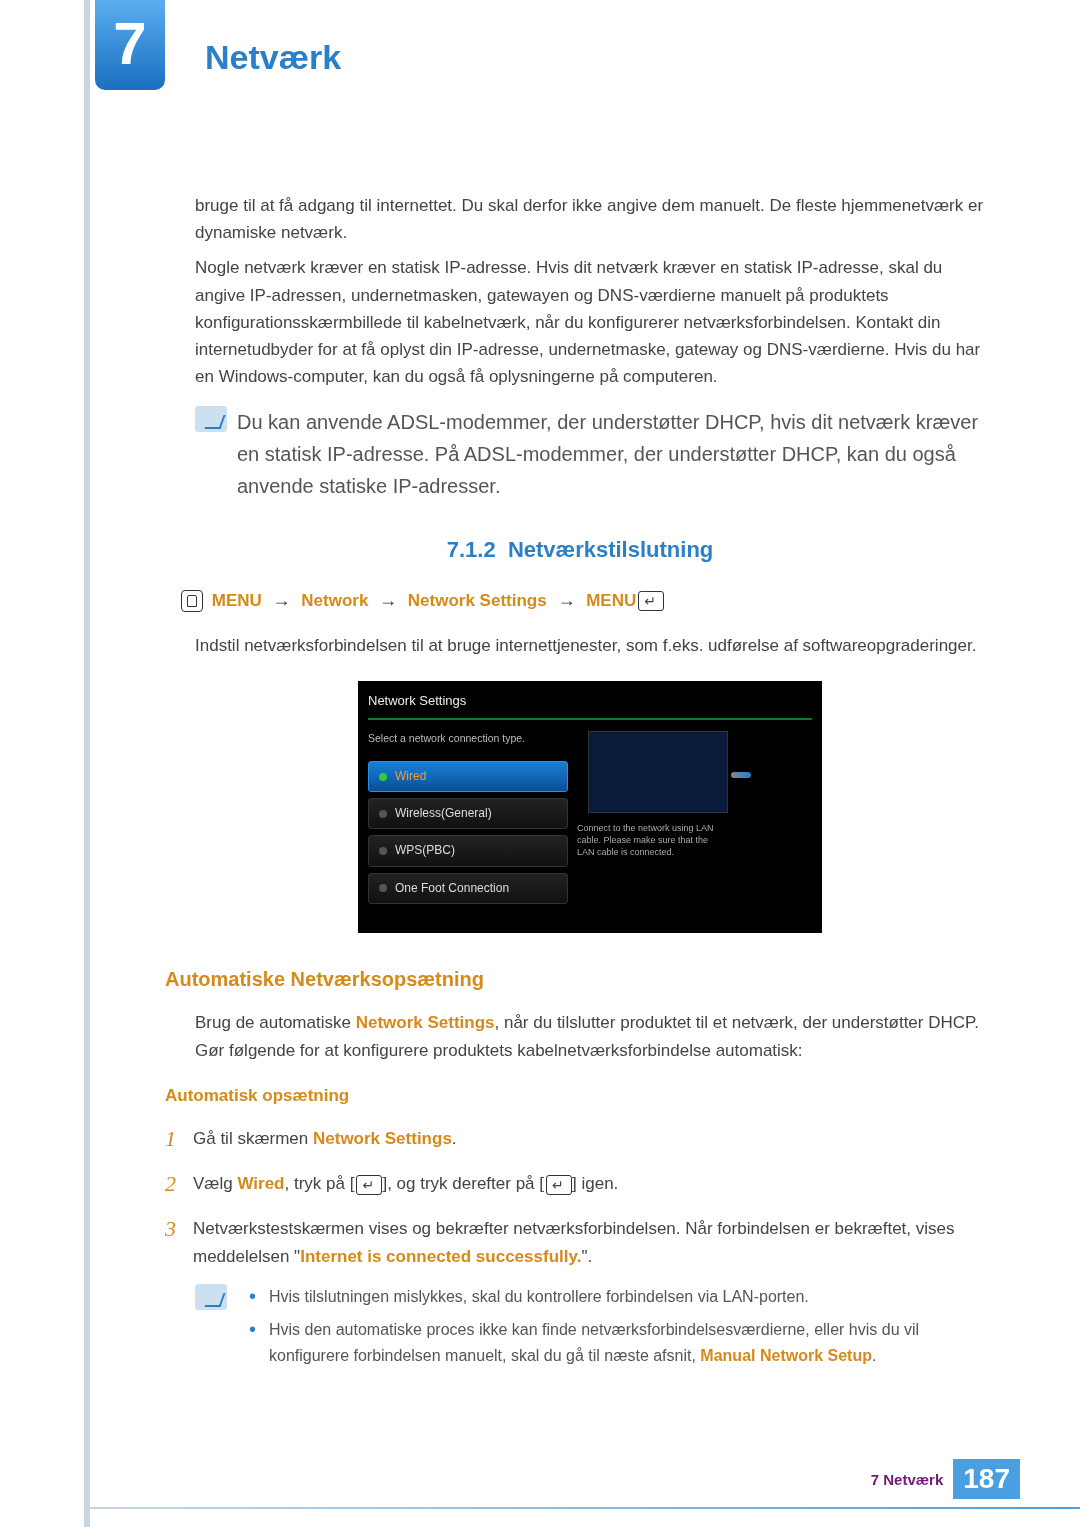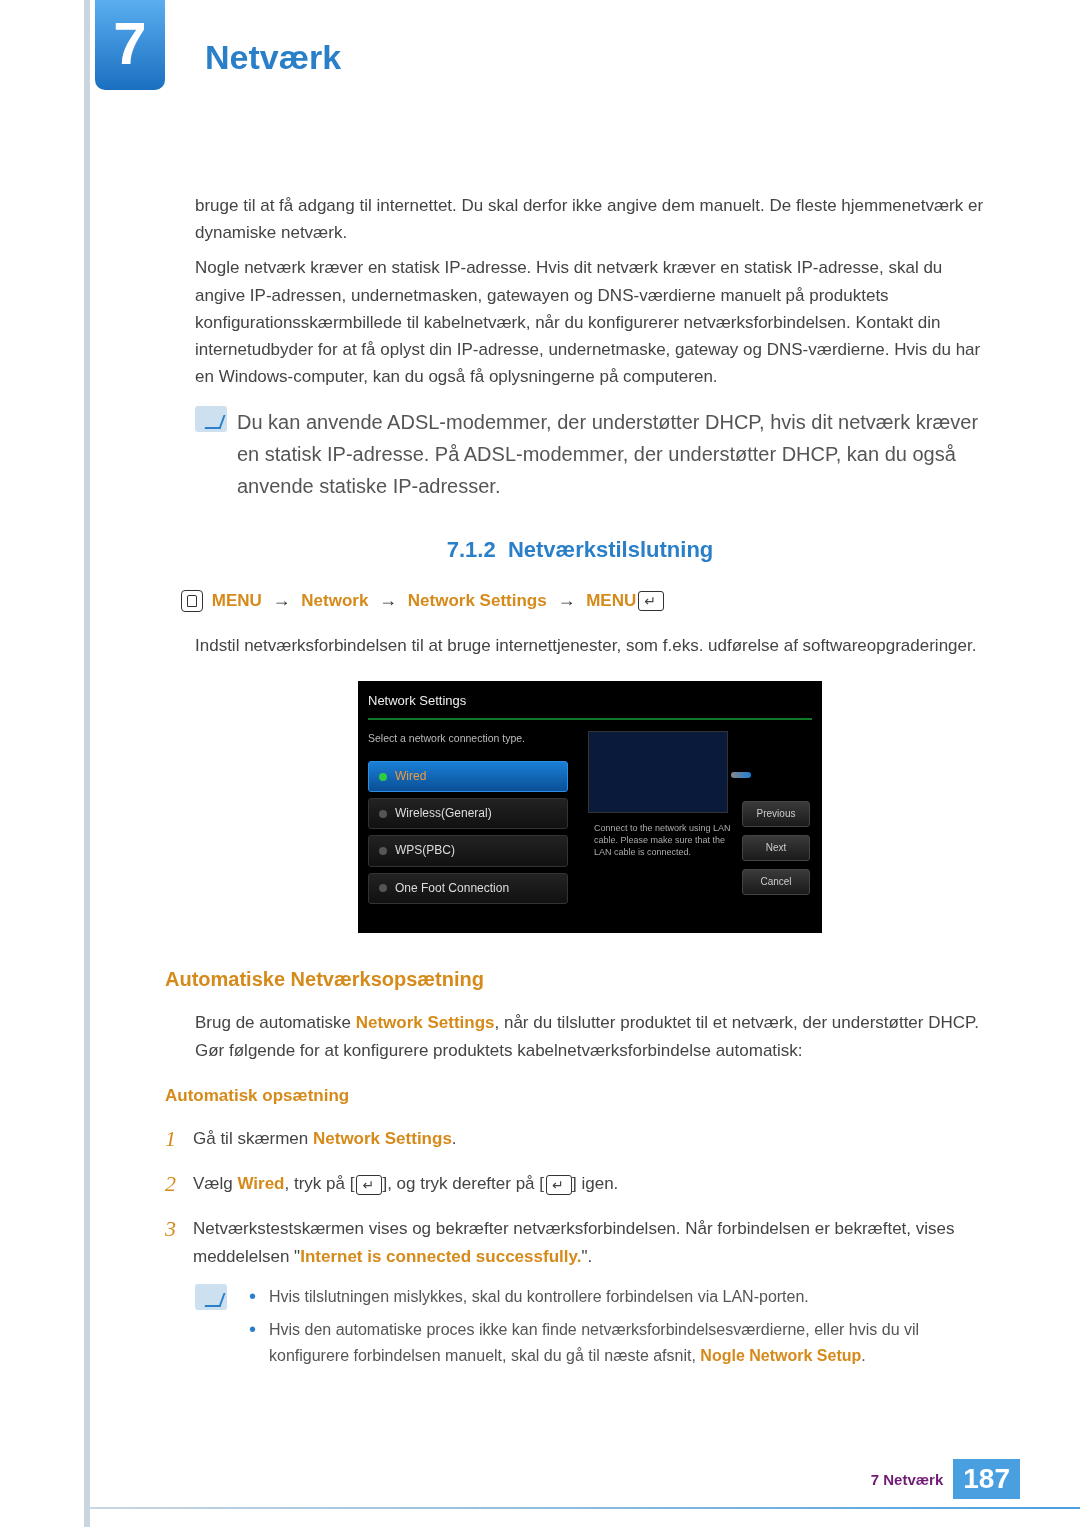--- a/index.html
+++ b/index.html
@@ -163,21 +163,21 @@
   .ss-preview::after {
     content:"";
     position:absolute;
     right:-24px; top:50%;
     width:20px; height:6px;
     background:linear-gradient(90deg,#888,#1a7fd6);
     border-radius:3px;
   }
   .ss-tip {
     position: absolute;
-    left: 236px; top: 142px;
+    left: 219px; top: 142px;
     width: 150px;
     font-size: 9px;
     color: #aaa;
     line-height: 1.3;
   }
   .ss-btns {
     position: absolute;
     right: 12px; top: 120px;
     width: 68px;
   }
@@ -294,25 +294,20 @@
           <span class="radio"></span>
           <span>WPS(PBC)</span>
         </div>
       <div class="opt">
           <span class="radio"></span>
           <span>One Foot Connection</span>
         </div>
     </div>
     <div class="ss-preview"></div>
     <div class="ss-tip">Connect to the network using LAN cable. Please make sure that the LAN cable is connected.</div>
-    <div class="ss-btns">
-      <div class="ss-btn">Previous</div>
-      <div class="ss-btn">Next</div>
-      <div class="ss-btn">Cancel</div>
-    </div>
   </div>
 
   <div class="sub-heading">Automatiske Netværksopsætning</div>
   <div class="para">
     <span>Brug de automatiske </span><span class="kw">Network Settings</span><span>, når du tilslutter produktet til et netværk, der understøtter DHCP. Gør følgende for at konfigurere produktets kabelnetværksforbindelse automatisk:</span>
   </div>
 
   <div class="sub-heading2">Automatisk opsætning</div>
 
   <ol class="num-list">
@@ -338,21 +333,21 @@
 
   <div class="note2">
     <div class="note-icon" style="flex:0 0 32px;margin-right:22px;"></div>
     <ul class="bullet-list">
       <li>
           <span class="dot">•</span>
           <span>Hvis tilslutningen mislykkes, skal du kontrollere forbindelsen via LAN-porten.</span>
         </li>
       <li>
           <span class="dot">•</span>
-          <span><span>Hvis den automatiske proces ikke kan finde netværksforbindelsesværdierne, eller hvis du vil konfigurere forbindelsen manuelt, skal du gå til næste afsnit, </span><span class="kw">Nogle Network Setup</span><span>.</span></span>
+          <span><span>Hvis den automatiske proces ikke kan finde netværksforbindelsesværdierne, eller hvis du vil konfigurere forbindelsen manuelt, skal du gå til næste afsnit, </span><span class="kw">Manual Network Setup</span><span>.</span></span>
         </li>
     </ul>
   </div>
 
 </div>
 
 <div class="footer">
   <span class="footer-text">7 Netværk</span>
   <span class="footer-page">187</span>
 </div>

